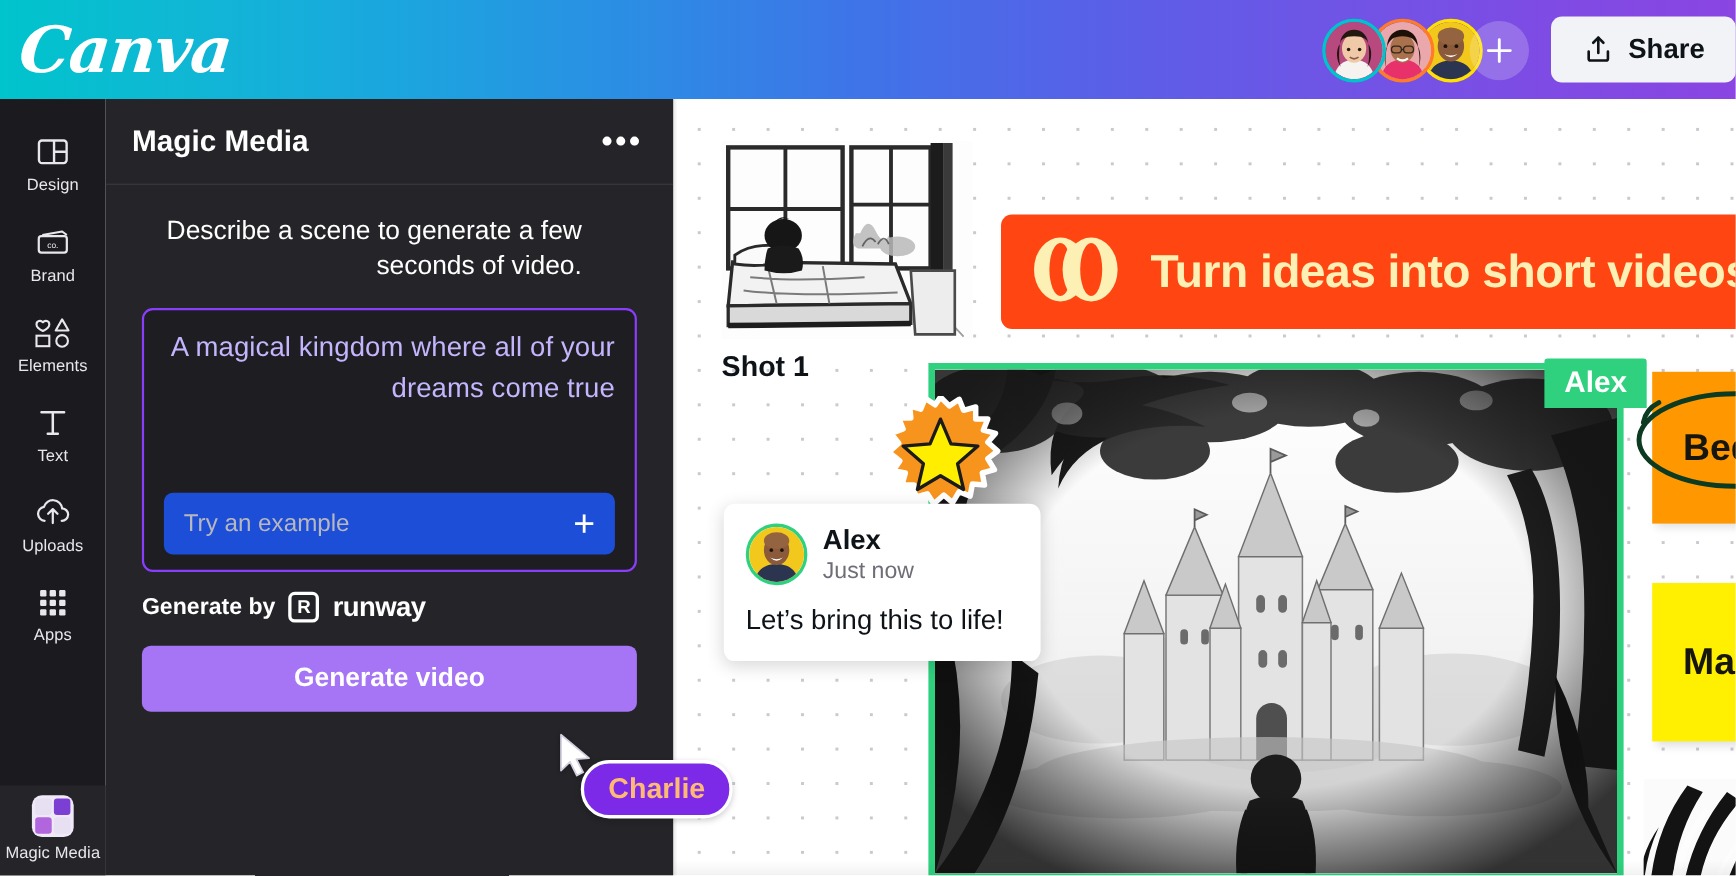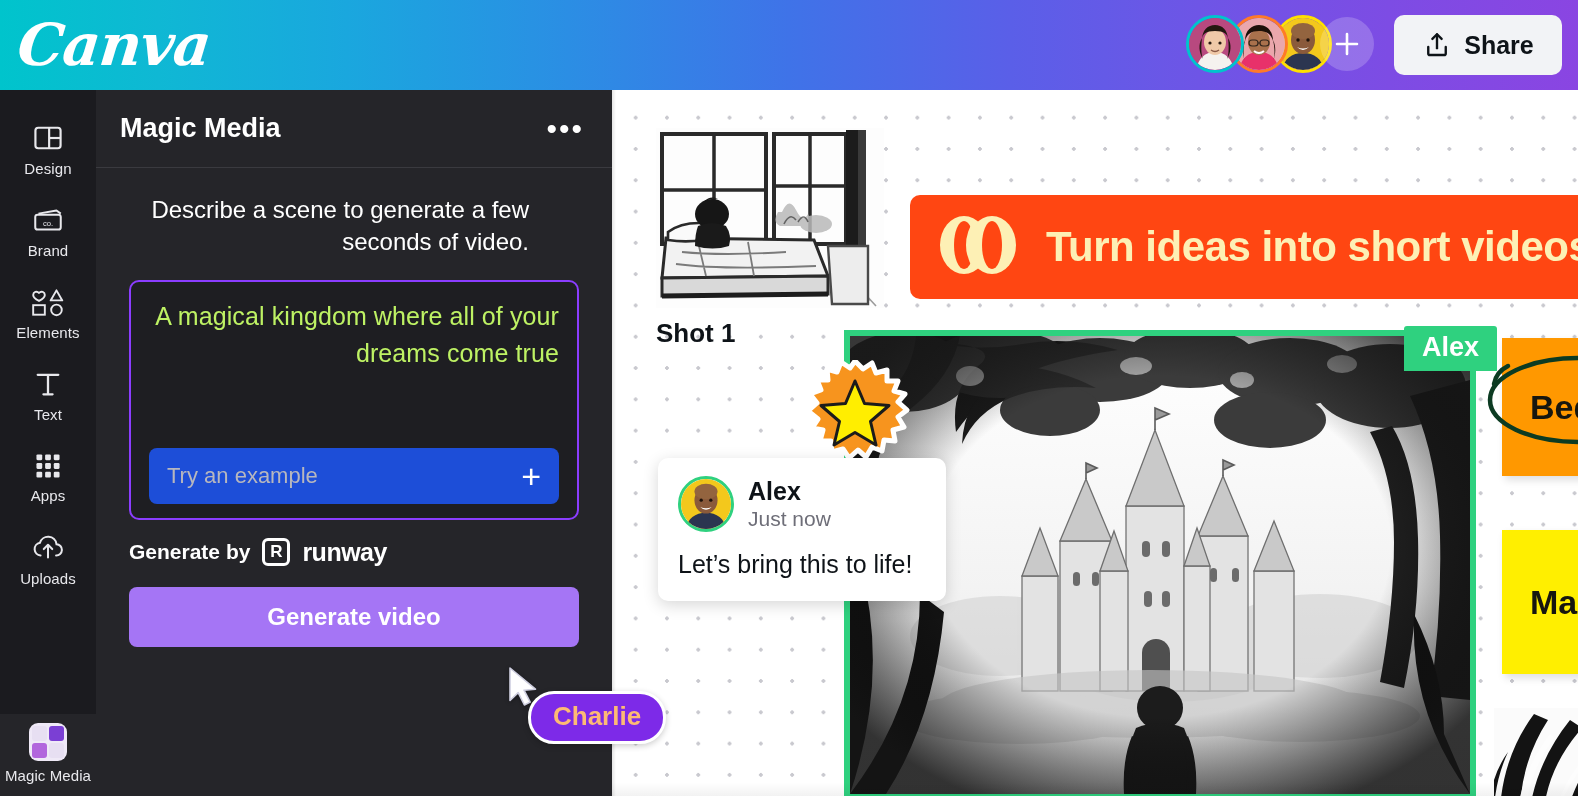--- a/index.html
+++ b/index.html
@@ -21,21 +21,21 @@
   }
   .canva-logo {
     margin-left: 18px; color: #fff;
     font-family: "DejaVu Serif", serif;
     font-style: italic; font-weight: 700;
     font-size: 58px; letter-spacing: -1px;
     line-height: 1; user-select: none;
     transform: skewX(-6deg);
   }
   .topbar-right {
-    margin-left: auto; display: flex; align-items: flex-start; gap: 0; padding-right: 16px;
+    margin-left: auto; display: flex; align-items: flex-end; gap: 0; 
   }
   .avatars { display: flex; align-items: center; position: relative; }
   .avatar {
     width: 58px; height: 58px; border-radius: 50%;
     border: 3px solid #fff; position: relative; margin-left: -14px;
     overflow: hidden; display: block;
   }
   .avatar:first-child { margin-left: 0; }
   .avatar-inner { position: absolute; inset: 0; border-radius: 50%; overflow: hidden; }
   .add-collab {
@@ -108,21 +108,21 @@
   .describe {
     color: #fff; font-size: 24px; line-height: 1.33; font-weight: 400;
     max-width: 400px;
   }
   .prompt-box {
     margin-top: 22px; border: 2px solid #8b3dff; border-radius: 10px;
     background: #1e1e22; height: 240px; position: relative;
     padding: 16px 18px 0 18px;
   }
   .prompt-text {
-    color: #bef264; font-size: 25px; line-height: 1.48; letter-spacing: .1px;
+    color: #c4b5fd; font-size: 25px; line-height: 1.48; letter-spacing: .1px;
   }
   .example-chip {
     position: absolute; left: 18px; right: 18px; bottom: 14px; height: 56px;
     background: #1d4ed8; border-radius: 8px;
     display: flex; align-items: center; padding: 0 18px; cursor: pointer;
   }
   .example-chip .ph { color: #b7b7be; font-size: 22px; }
   .example-chip .plus { margin-left: auto; color: #fff; font-size: 34px; line-height: 1; font-weight: 300; }
   .powered {
     margin-top: 18px; display: flex; align-items: center; gap: 12px;
@@ -342,42 +342,42 @@
     </div>
 
     <div class="rail-item">
       <svg width="30" height="32" viewBox="0 0 26 28" fill="none">
         <path d="M4 6h18M13 6v17M9 23h8" stroke="#e8e8ec" stroke-width="2" stroke-linecap="round"></path>
       </svg>
       <span class="lbl">Text</span>
     </div>
 
     <div class="rail-item">
+      <svg width="34" height="32" viewBox="0 0 32 28" fill="none">
+        <path d="M9 21a6 6 0 01-.6-11.9A8 8 0 0124 10.4 5.3 5.3 0 0123.6 21" stroke="#e8e8ec" stroke-width="1.9" stroke-linecap="round"></path>
+        <path d="M16 23V11.5M12 15l4-4 4 4" stroke="#e8e8ec" stroke-width="1.9" stroke-linecap="round" stroke-linejoin="round"></path>
+      </svg>
+      <span class="lbl">Uploads</span>
+    </div>
+
+    <div class="rail-item">
       <svg width="30" height="30" viewBox="0 0 26 26">
         <g fill="#e8e8ec">
           <rect x="3" y="3" width="5" height="5" rx="1"></rect>
             <rect x="10.5" y="3" width="5" height="5" rx="1"></rect>
             <rect x="18" y="3" width="5" height="5" rx="1"></rect>
           <rect x="3" y="10.5" width="5" height="5" rx="1"></rect>
             <rect x="10.5" y="10.5" width="5" height="5" rx="1"></rect>
             <rect x="18" y="10.5" width="5" height="5" rx="1"></rect>
           <rect x="3" y="18" width="5" height="5" rx="1"></rect>
             <rect x="10.5" y="18" width="5" height="5" rx="1"></rect>
             <rect x="18" y="18" width="5" height="5" rx="1"></rect>
         </g>
       </svg>
       <span class="lbl">Apps</span>
-    </div>
-
-    <div class="rail-item">
-      <svg width="34" height="32" viewBox="0 0 32 28" fill="none">
-        <path d="M9 21a6 6 0 01-.6-11.9A8 8 0 0124 10.4 5.3 5.3 0 0123.6 21" stroke="#e8e8ec" stroke-width="1.9" stroke-linecap="round"></path>
-        <path d="M16 23V11.5M12 15l4-4 4 4" stroke="#e8e8ec" stroke-width="1.9" stroke-linecap="round" stroke-linejoin="round"></path>
-      </svg>
-      <span class="lbl">Uploads</span>
     </div>
 
     <div class="rail-spacer"></div>
 
     <div class="rail-item active magic">
       <span class="mm-icon">
         <i class="mm-q1"></i>
           <i class="mm-q2"></i>
           <i class="mm-q3"></i>
           <i class="mm-q4"></i>

